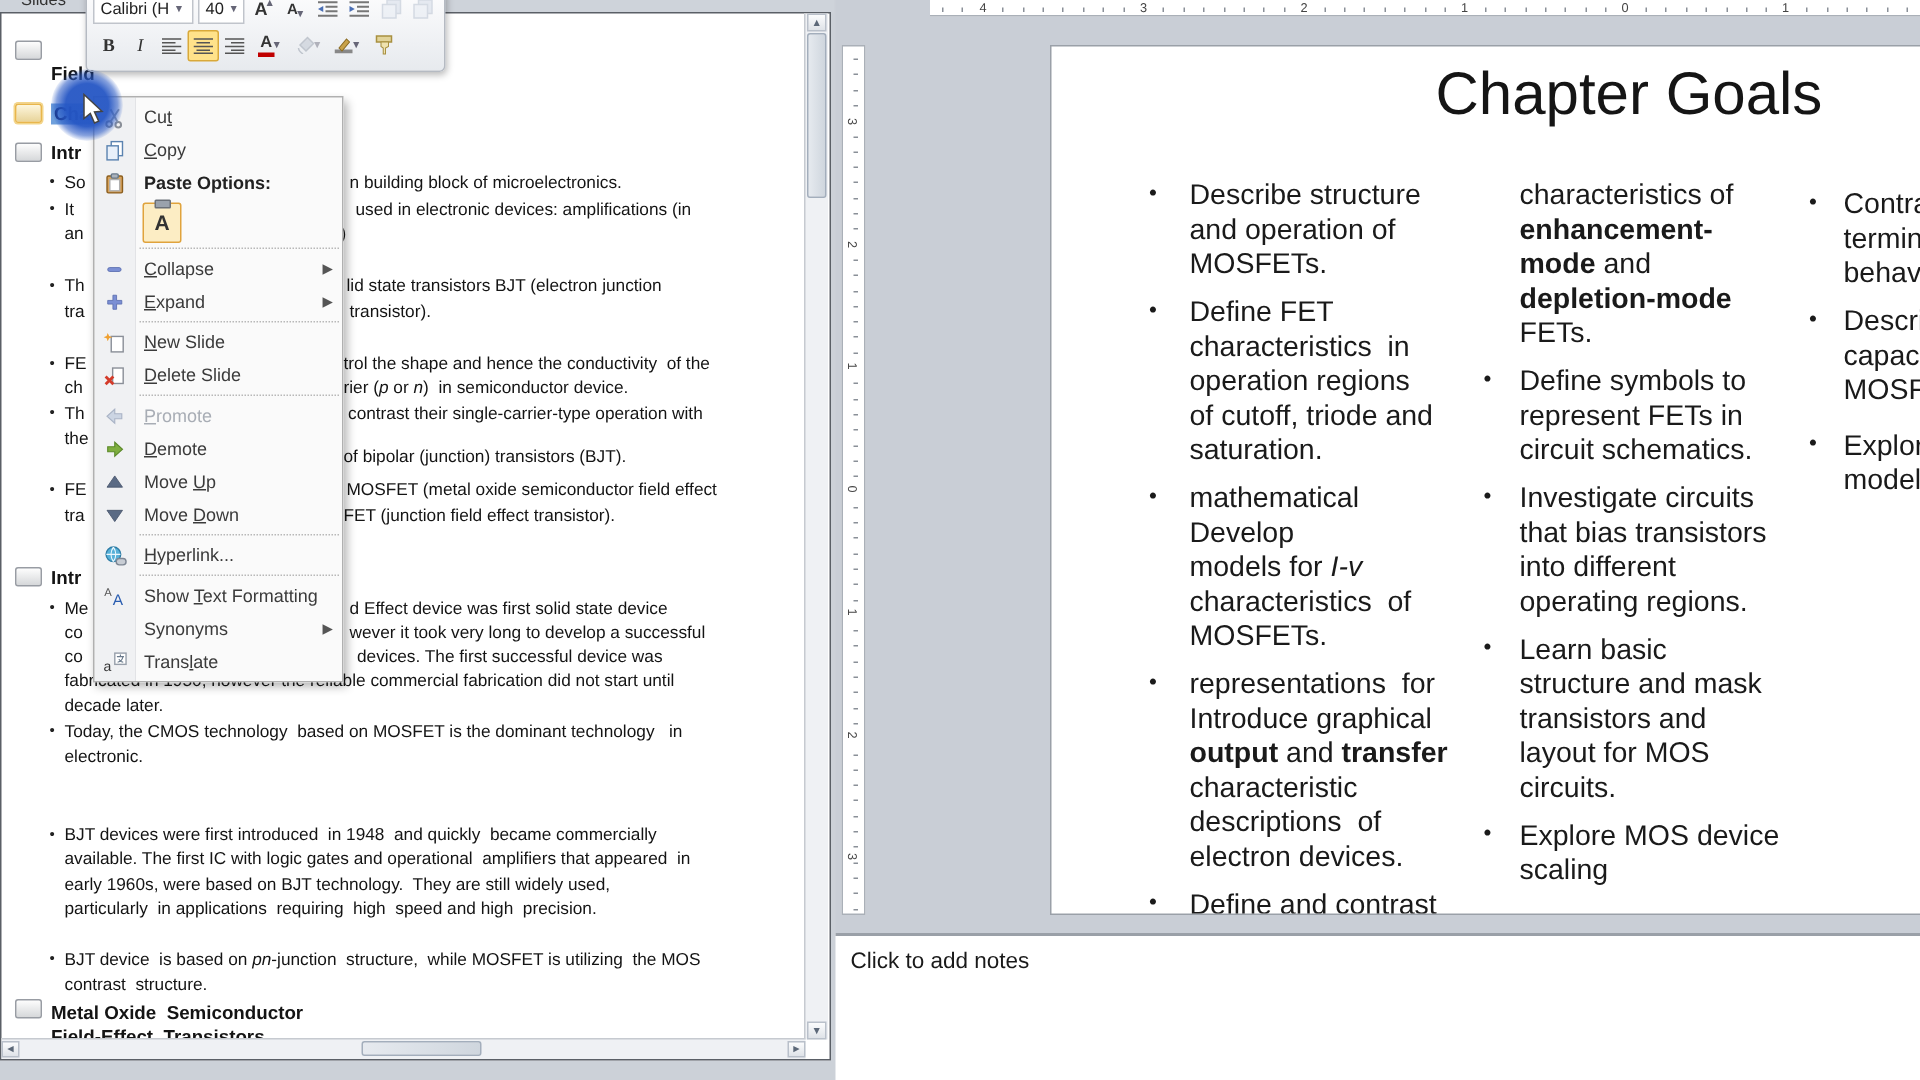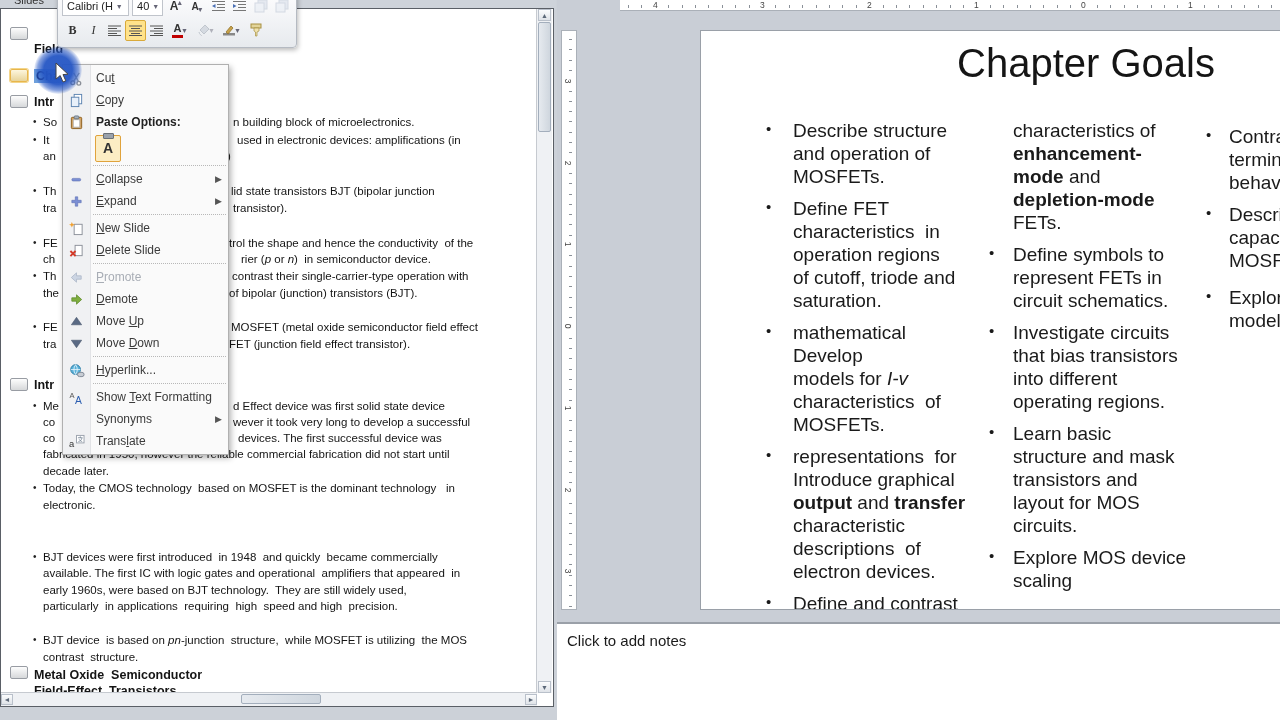--- a/index.html
+++ b/index.html
@@ -106,33 +106,33 @@
       <div class="oline" style="left: 42px; top: 106px;">So</div>
       <span class="obullet" style="left: 32px; top: 107px;">•</span>
       <div class="oline" style="left: 232px; top: 106px;">n building block of microelectronics.</div>
       <div class="oline" style="left: 42px; top: 124px;">It</div>
       <span class="obullet" style="left: 32px; top: 125px;">•</span>
       <div class="oline" style="left: 236px; top: 124px;">used in electronic devices: amplifications (in</div>
       <div class="oline" style="left: 42px; top: 140px;">an</div>
       <div class="oline" style="left: 226px; top: 140px;">)</div>
       <div class="oline" style="left: 42px; top: 175px;">Th</div>
       <span class="obullet" style="left: 32px; top: 176px;">•</span>
-      <div class="oline" style="left: 230px; top: 175px;">lid state transistors BJT (bipolar junction</div>
+      <div class="oline" style="left: 230px; top: 175px;">lid state transistors BJT (electron junction</div>
       <div class="oline" style="left: 42px; top: 192px;">tra</div>
       <div class="oline" style="left: 232px; top: 192px;">transistor).</div>
       <div class="oline" style="left: 42px; top: 227px;">FE</div>
       <span class="obullet" style="left: 32px; top: 228px;">•</span>
       <div class="oline" style="left: 228px; top: 227px;">trol the shape and hence the conductivity  of the</div>
       <div class="oline" style="left: 42px; top: 243px;">ch</div>
-      <div class="oline" style="left: 228px; top: 243px; padding-left: 12px;"><span>rier (</span><span style="font-style: italic;">p</span><span> or </span><span style="font-style: italic;">n</span><span>)  in semiconductor device.</span></div>
+      <div class="oline" style="left: 228px; top: 243px;"><span>rier (</span><span style="font-style: italic;">p</span><span> or </span><span style="font-style: italic;">n</span><span>)  in semiconductor device.</span></div>
       <div class="oline" style="left: 42px; top: 260px;">Th</div>
       <span class="obullet" style="left: 32px; top: 261px;">•</span>
       <div class="oline" style="left: 231px; top: 260px;">contrast their single-carrier-type operation with</div>
       <div class="oline" style="left: 42px; top: 277px;">the</div>
-      <div class="oline" style="left: 228px; top: 277px;">of bipolar (junction) transistors (BJT).</div>
+      <div class="oline" style="left: 228px; top: 289px;">of bipolar (junction) transistors (BJT).</div>
       <div class="oline" style="left: 42px; top: 311px;">FE</div>
       <span class="obullet" style="left: 32px; top: 312px;">•</span>
       <div class="oline" style="left: 230px; top: 311px;">MOSFET (metal oxide semiconductor field effect</div>
       <div class="oline" style="left: 42px; top: 328px;">tra</div>
       <div class="oline" style="left: 228px; top: 328px;">FET (junction field effect transistor).</div>
       <div class="oline b" style="left: 33px; top: 369px;">Intr</div>
       <div class="oline" style="left: 42px; top: 390px;">Me</div>
       <span class="obullet" style="left: 32px; top: 391px;">•</span>
       <div class="oline" style="left: 232px; top: 390px;">d Effect device was first solid state device</div>
       <div class="oline" style="left: 42px; top: 406px;">co</div>

